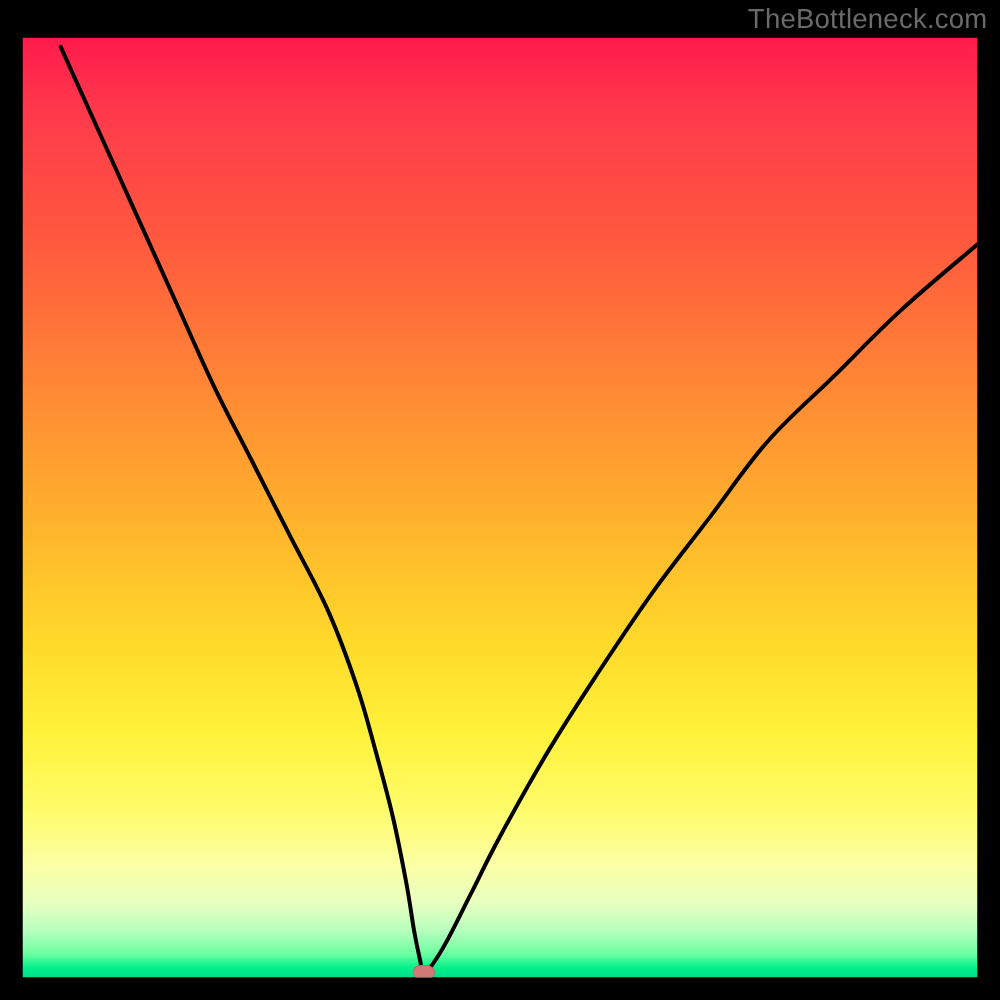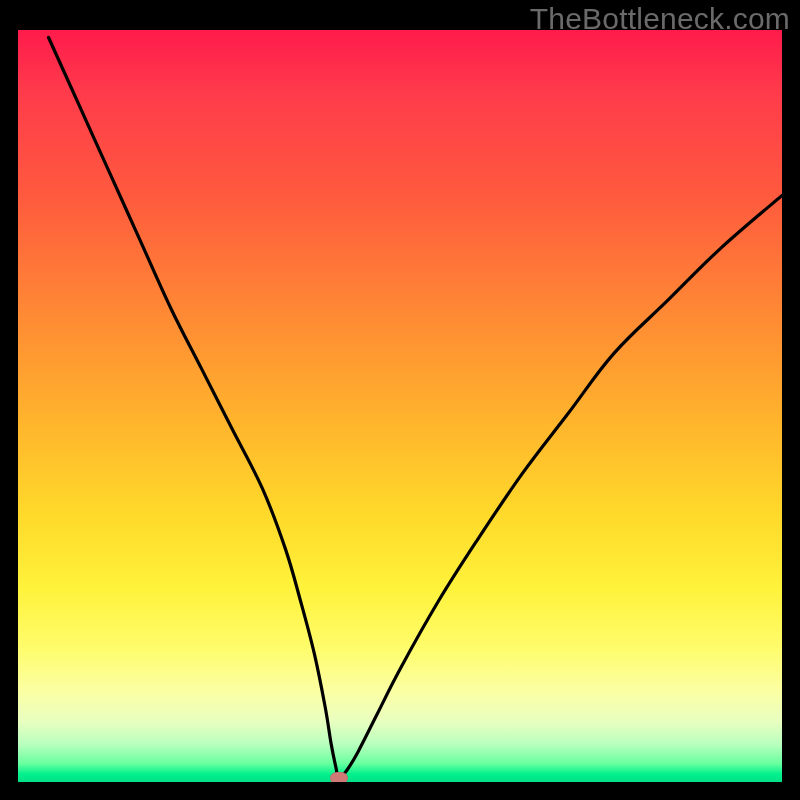--- a/index.html
+++ b/index.html
@@ -15,21 +15,21 @@
     position: relative;
     width: 800px;
     height: 800px;
     background: #000;
   }
   .watermark {
     position: absolute;
     top: 2px;
     right: 10px;
     color: #6a6a6a;
-    font-size: 30px;
+    font-size: 22px;
     font-weight: 500;
     letter-spacing: 0.2px;
     z-index: 10;
   }
   .plot-outer {
     position: absolute;
     left: 16px;
     top: 28px;
     width: 768px;
     height: 756px;

